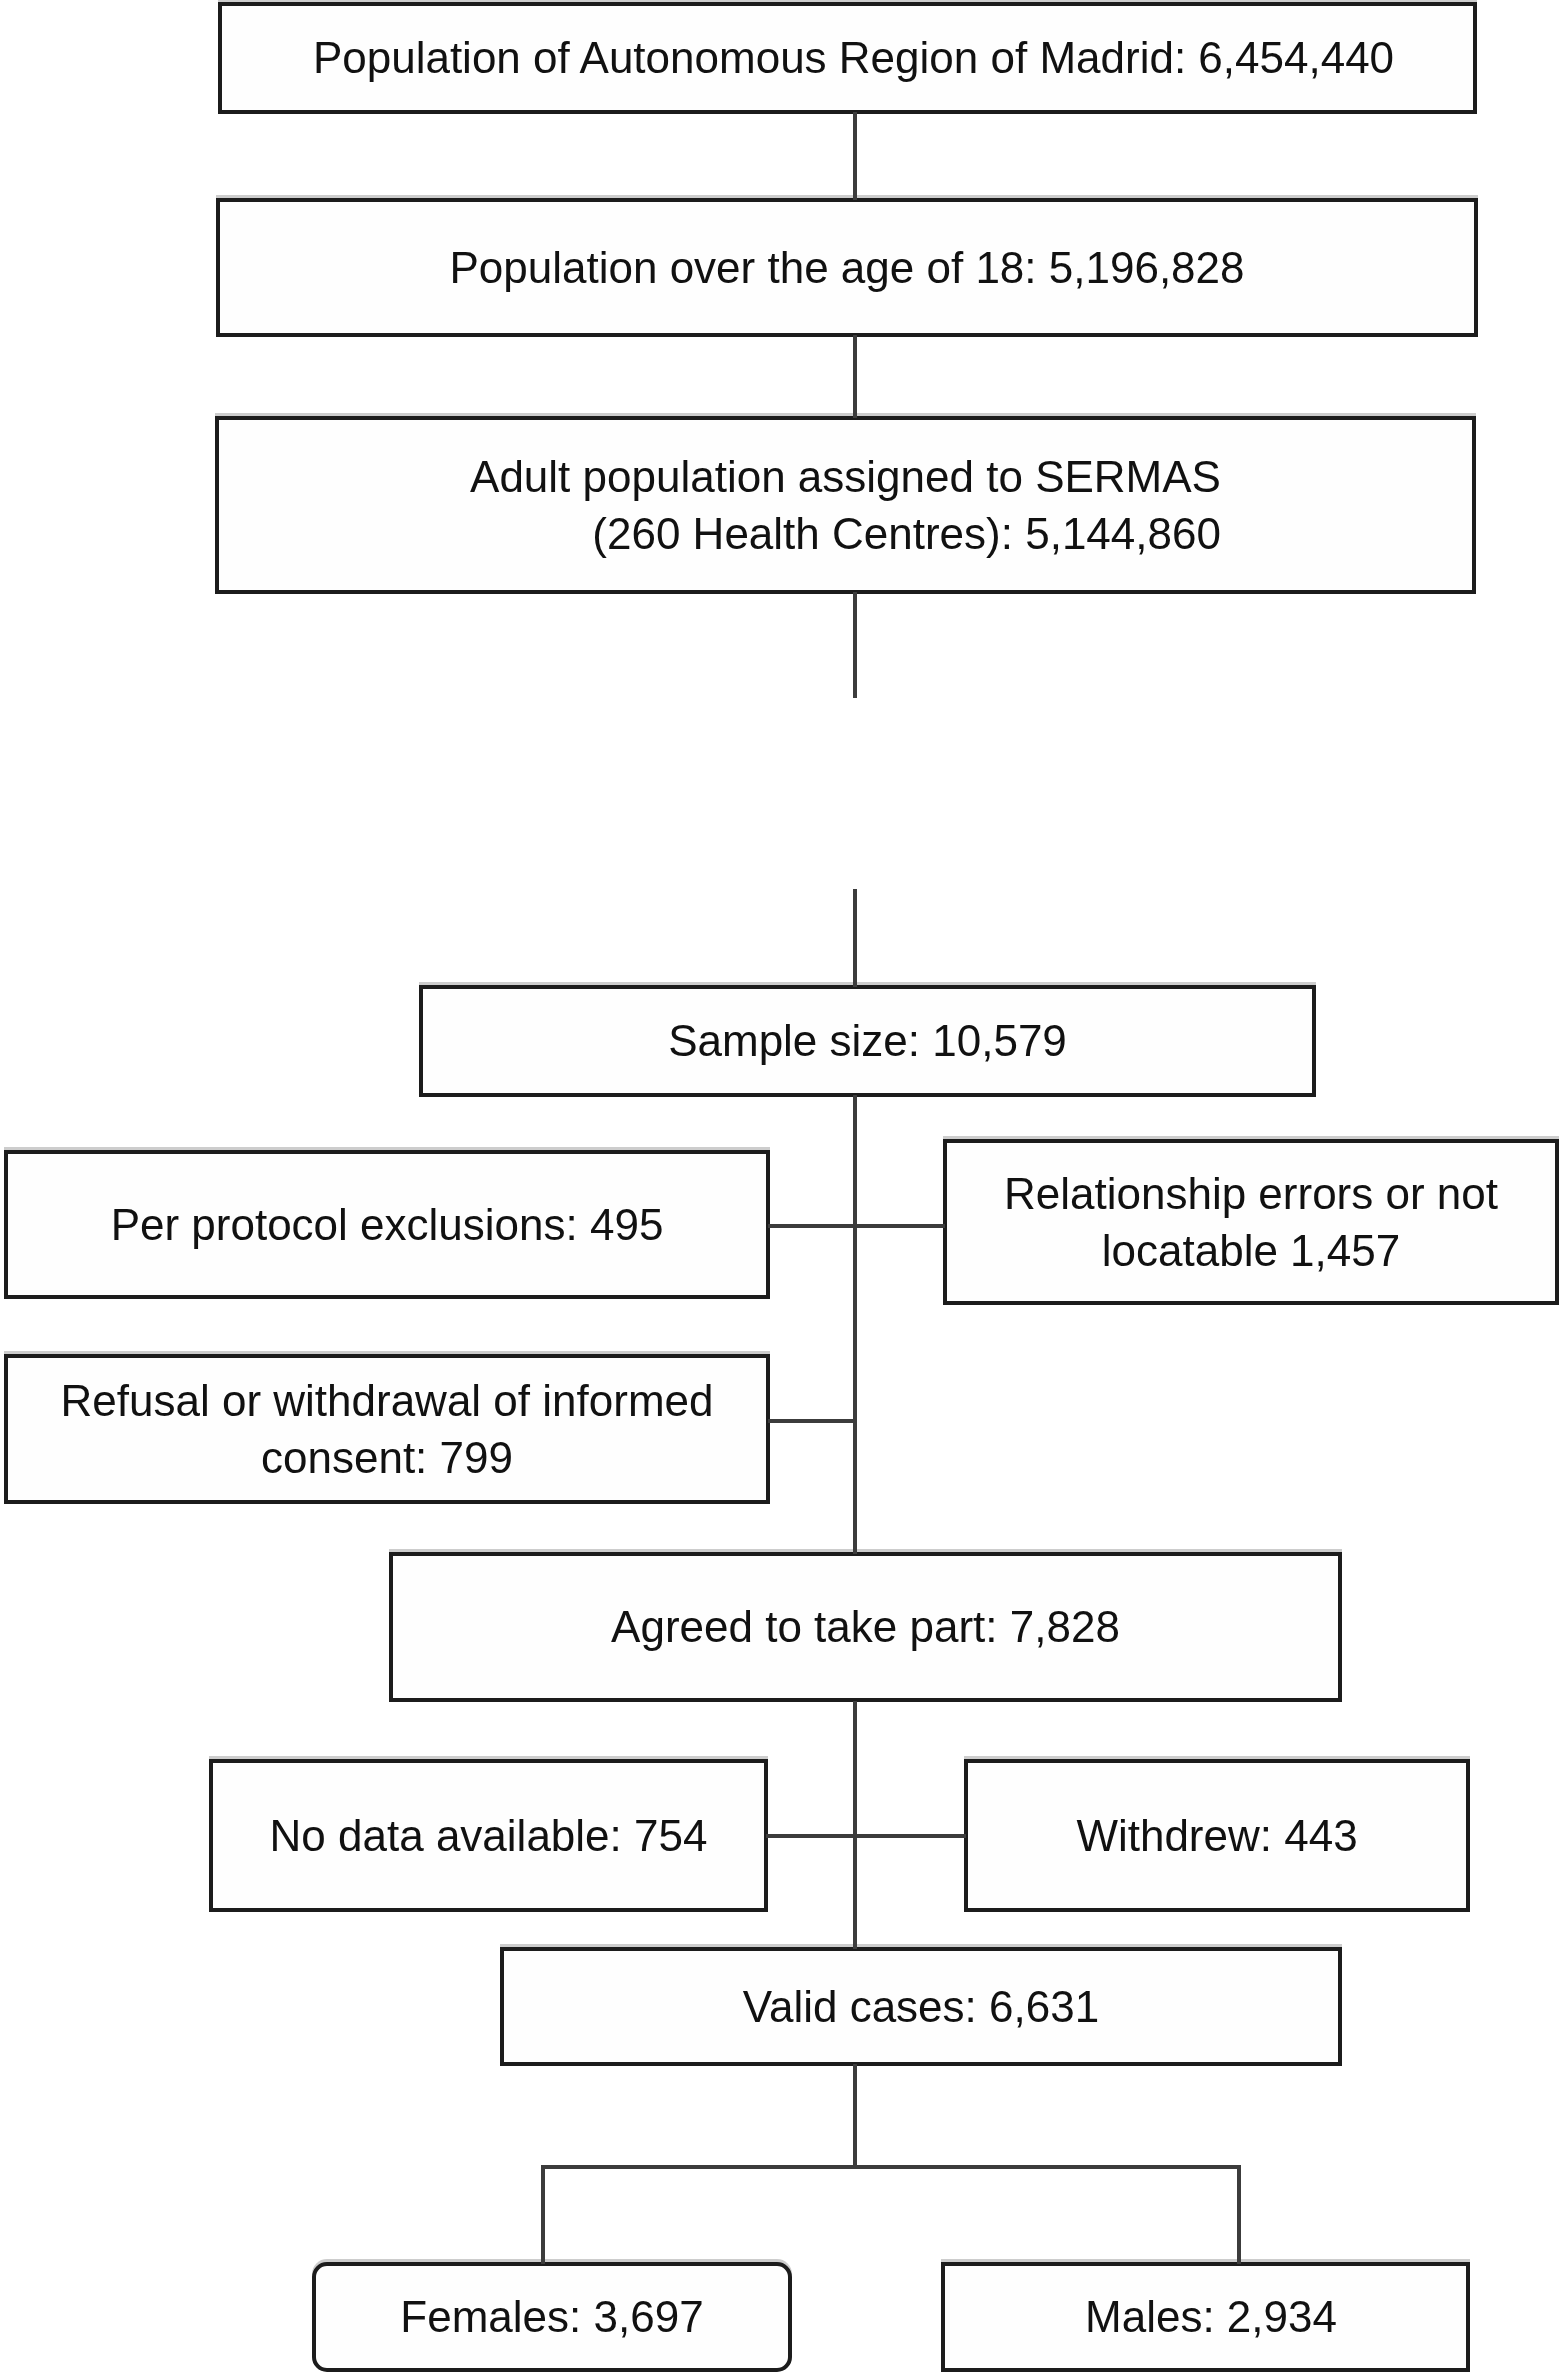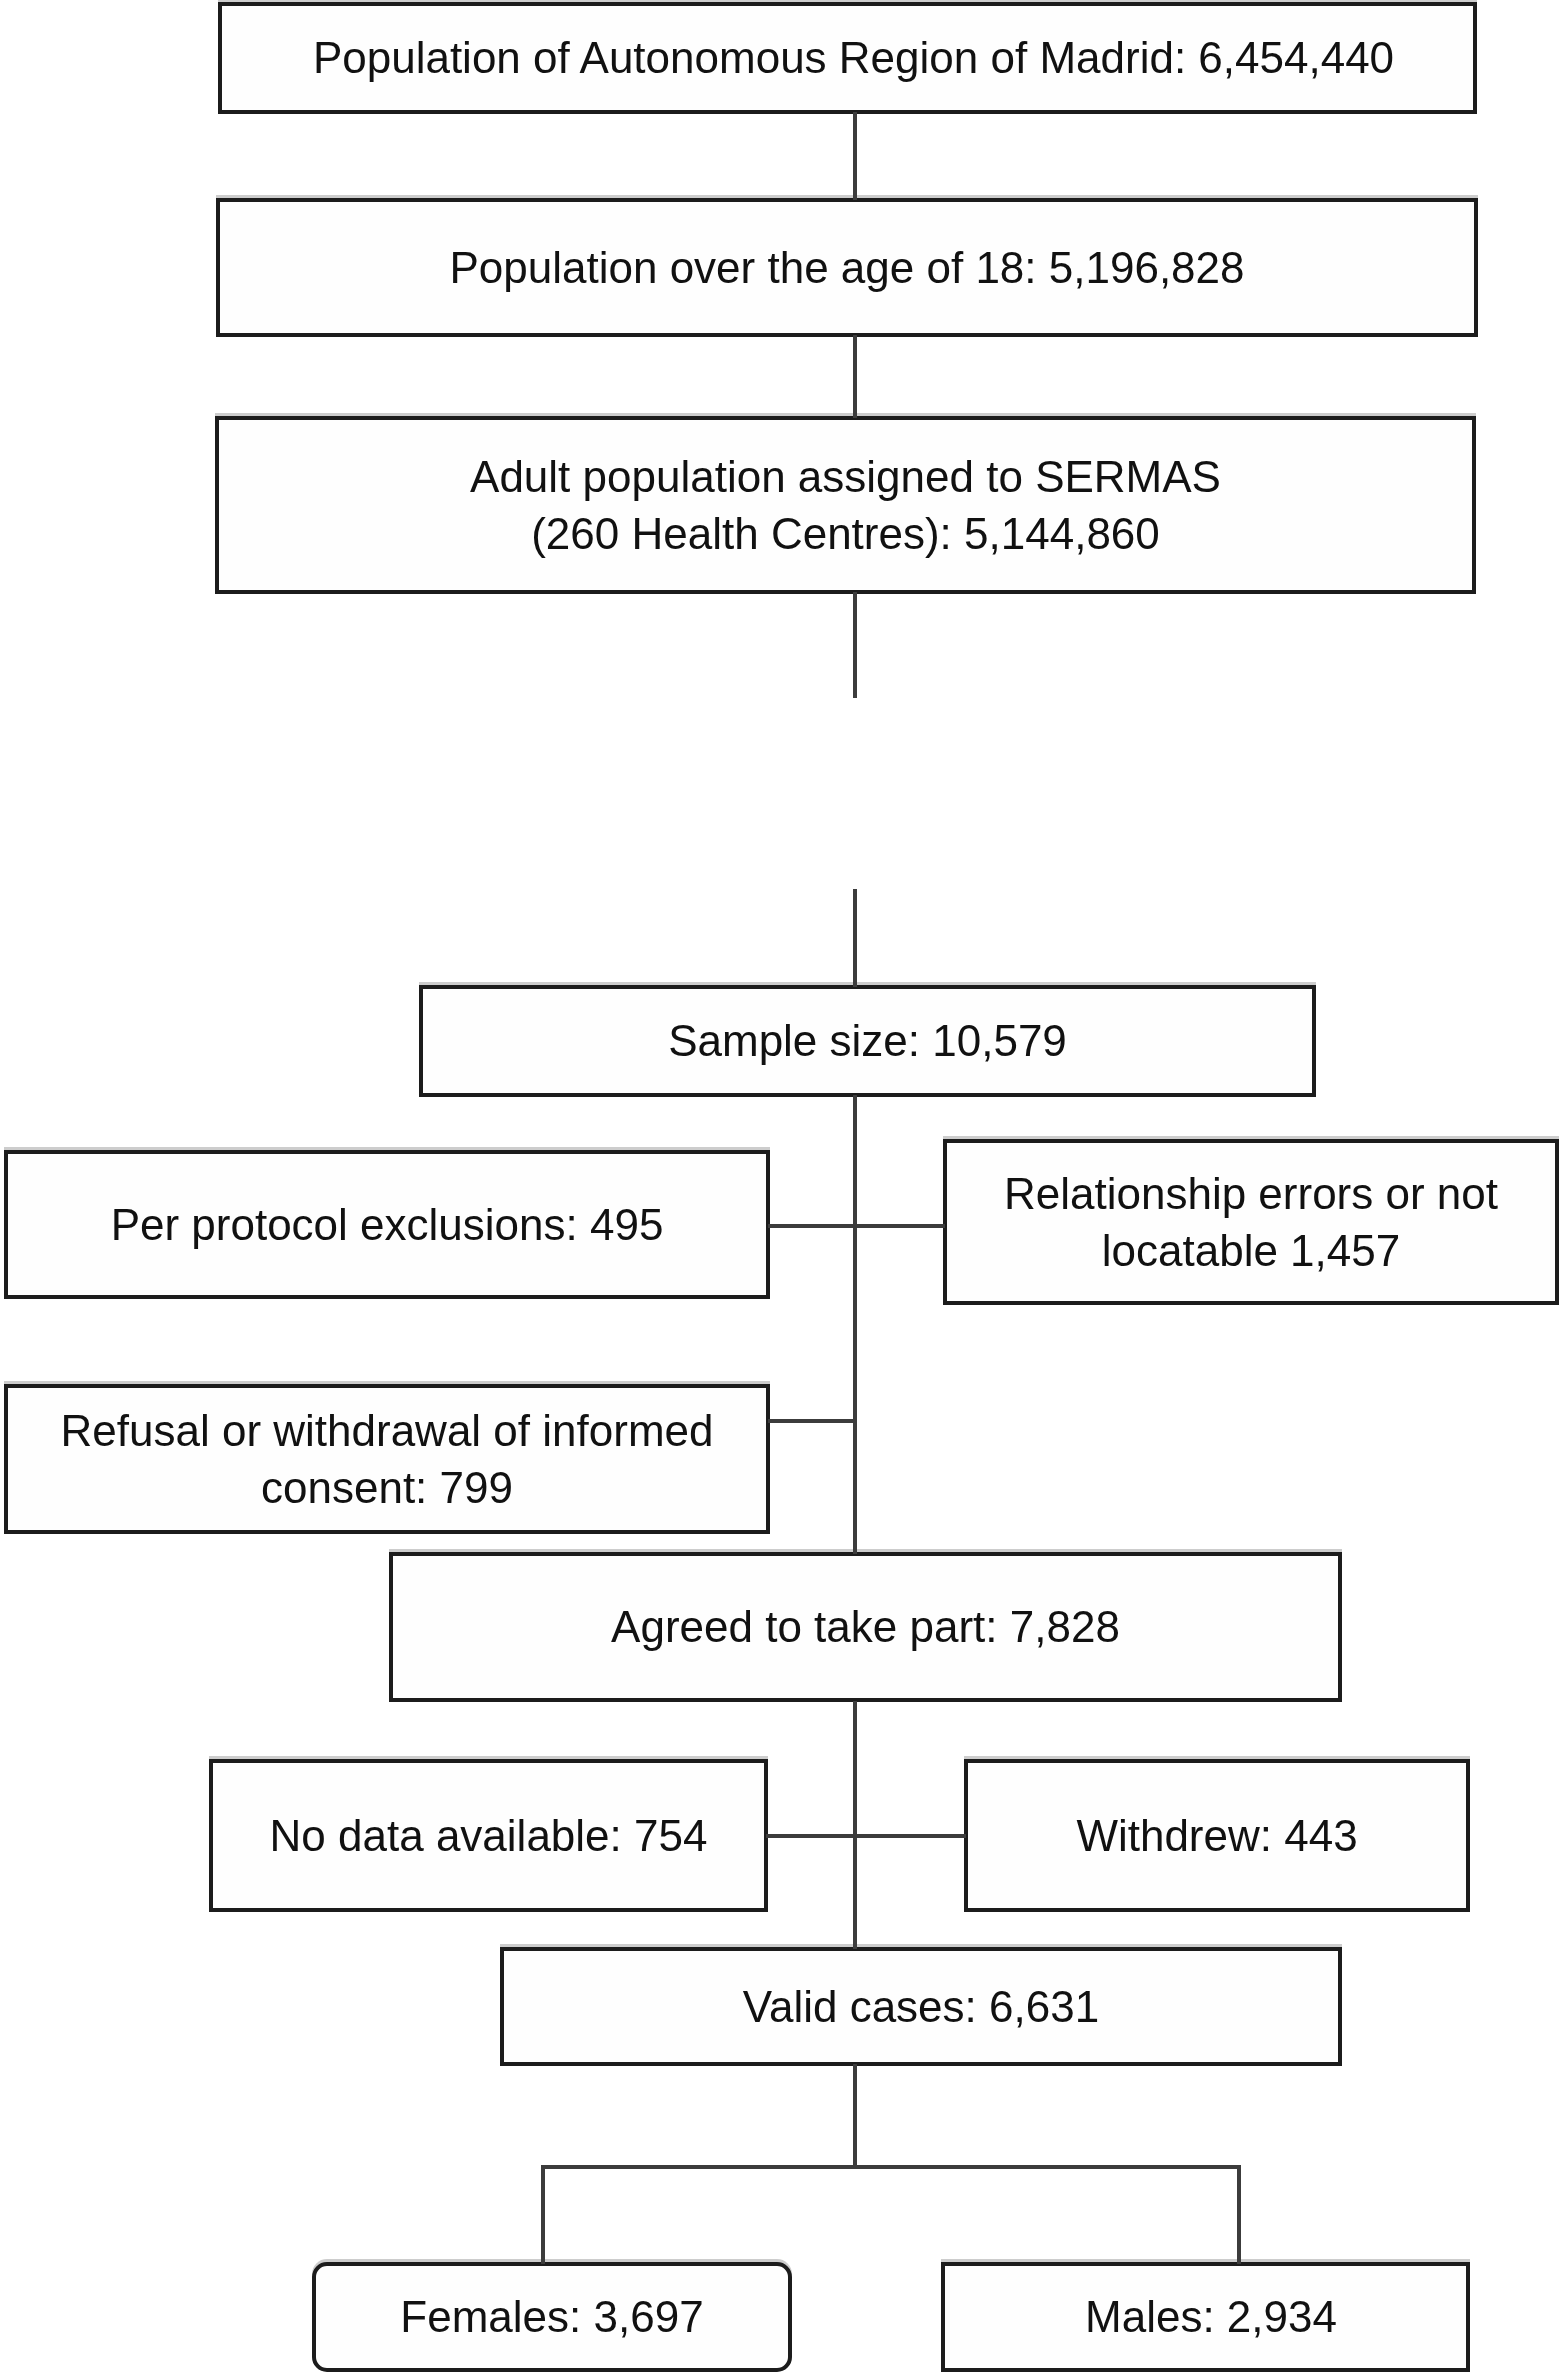--- a/index.html
+++ b/index.html
@@ -42,32 +42,32 @@
 </style>
 </head>
 <body>
 
 <div class="diagram">
 
   <div class="box" style="left:218px; top:2px; width:1259px; height:112px;padding-left:12px;">Population of Autonomous Region of Madrid: 6,454,440</div>
 
   <div class="box" style="left:216px; top:198px; width:1262px; height:139px;">Population over the age of 18: 5,196,828</div>
 
-  <div class="box" style="left:215px; top:416px; width:1261px; height:178px;">Adult population assigned to SERMAS
+  <div class="box" style="left:215px; top:416px; width:1261px; height:178px;text-align:right;">Adult population assigned to SERMAS
 (260 Health Centres): 5,144,860</div>
 
 
   <div class="box" style="left:419px; top:985px; width:897px; height:112px;">Sample size: 10,579</div>
 
   <div class="box" style="left:4px; top:1150px; width:766px; height:149px;">Per protocol exclusions: 495</div>
 
   <div class="box" style="left:943px; top:1139px; width:616px; height:166px;">Relationship errors or not
 locatable 1,457</div>
 
-  <div class="box" style="left:4px; top:1354px; width:766px; height:150px;margin-top:30px;">Refusal or withdrawal of informed
+  <div class="box" style="left:4px; top:1354px; width:766px; height:150px;">Refusal or withdrawal of informed
 consent: 799</div>
 
   <div class="box" style="left:389px; top:1552px; width:953px; height:150px;">Agreed to take part: 7,828</div>
 
   <div class="box" style="left:209px; top:1759px; width:559px; height:153px;">No data available: 754</div>
 
   <div class="box" style="left:964px; top:1759px; width:506px; height:153px;">Withdrew: 443</div>
 
   <div class="box" style="left:500px; top:1947px; width:842px; height:119px;">Valid cases: 6,631</div>
 

